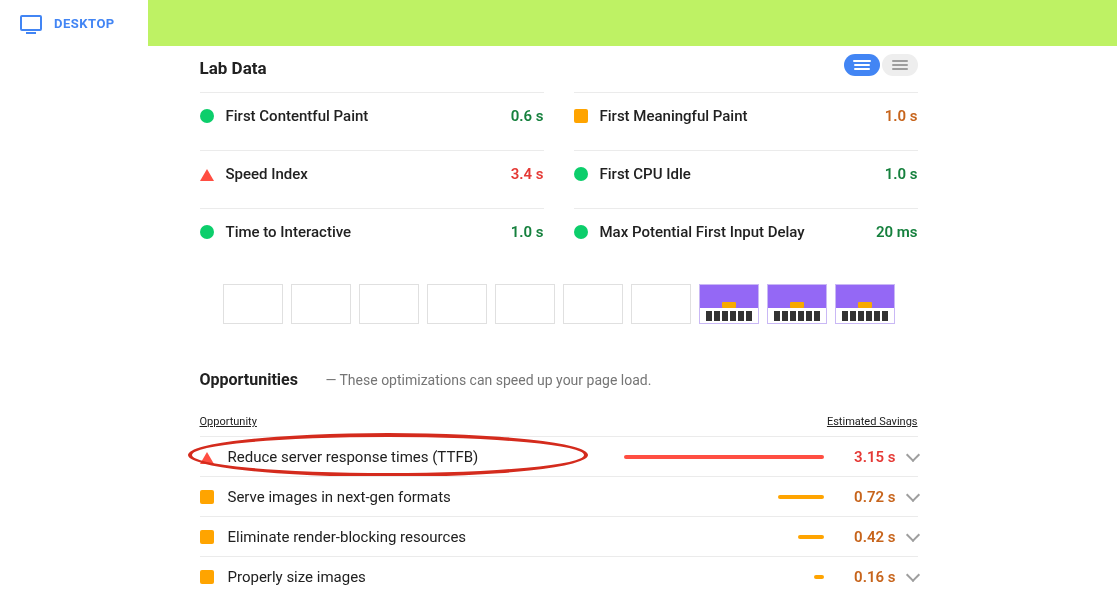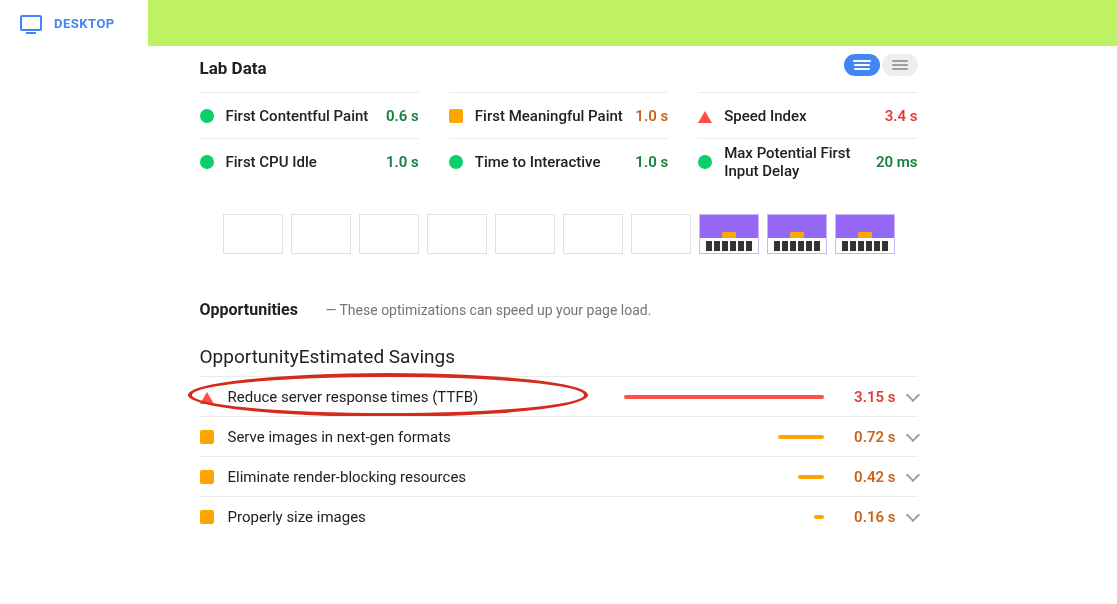--- a/index.html
+++ b/index.html
@@ -81,22 +81,22 @@
   .view-btn.active { background: #4285F4; }
   .view-btn.inactive { background: #eee; }
   .view-btn span {
     width: 16px; height: 2px; display: block;
   }
   .view-btn.active span { background: #fff; border-radius: 2px;}
   .view-btn.active span:first-child { width: 18px; height:2px; }
   .view-btn.inactive span { background: #9e9e9e; border-radius:1px;}
   .metrics {
     display: grid;
-    grid-template-columns: 1fr 1fr 1fr;
-    gap: 0 30px;
+    grid-template-columns: 1fr 1fr;
+    gap: 12px 30px;
   }
   .metric {
     display: flex;
     align-items: center;
     height: 46px;
     border-top: 1px solid #ebebeb;
     font-size: 15px;
   }
   .metric .status { width: 14px; height: 14px; margin-right: 12px; flex-shrink:0; }
   .circle-green { background:#0CCE6B; border-radius:50%; }
@@ -147,23 +147,24 @@
   .opps-header{
     margin-top:46px;
     font-size:14px;
     color:#757575;
   }
   .opps-header b{ color:#212121; font-size:16px; font-weight:700; margin-right:24px;}
   .opps-table{
     margin-top:26px;
   }
   .opp-head{
-    display:flex; 
-    font-size:19px; color:#212121;
+    display:flex; justify-content:space-between;
+    font-size:11px; color:#212121;
     padding-bottom:8px;
+    text-decoration:underline;
   }
   .opp-row{
     display:flex; align-items:center;
     height:40px;
     border-top:1px solid #ebebeb;
     font-size:15px;
     position:relative;
   }
   .opp-row .status{ width:14px; height:14px; margin-right:14px; }
   .opp-name{ flex:1; color:#212121; }

